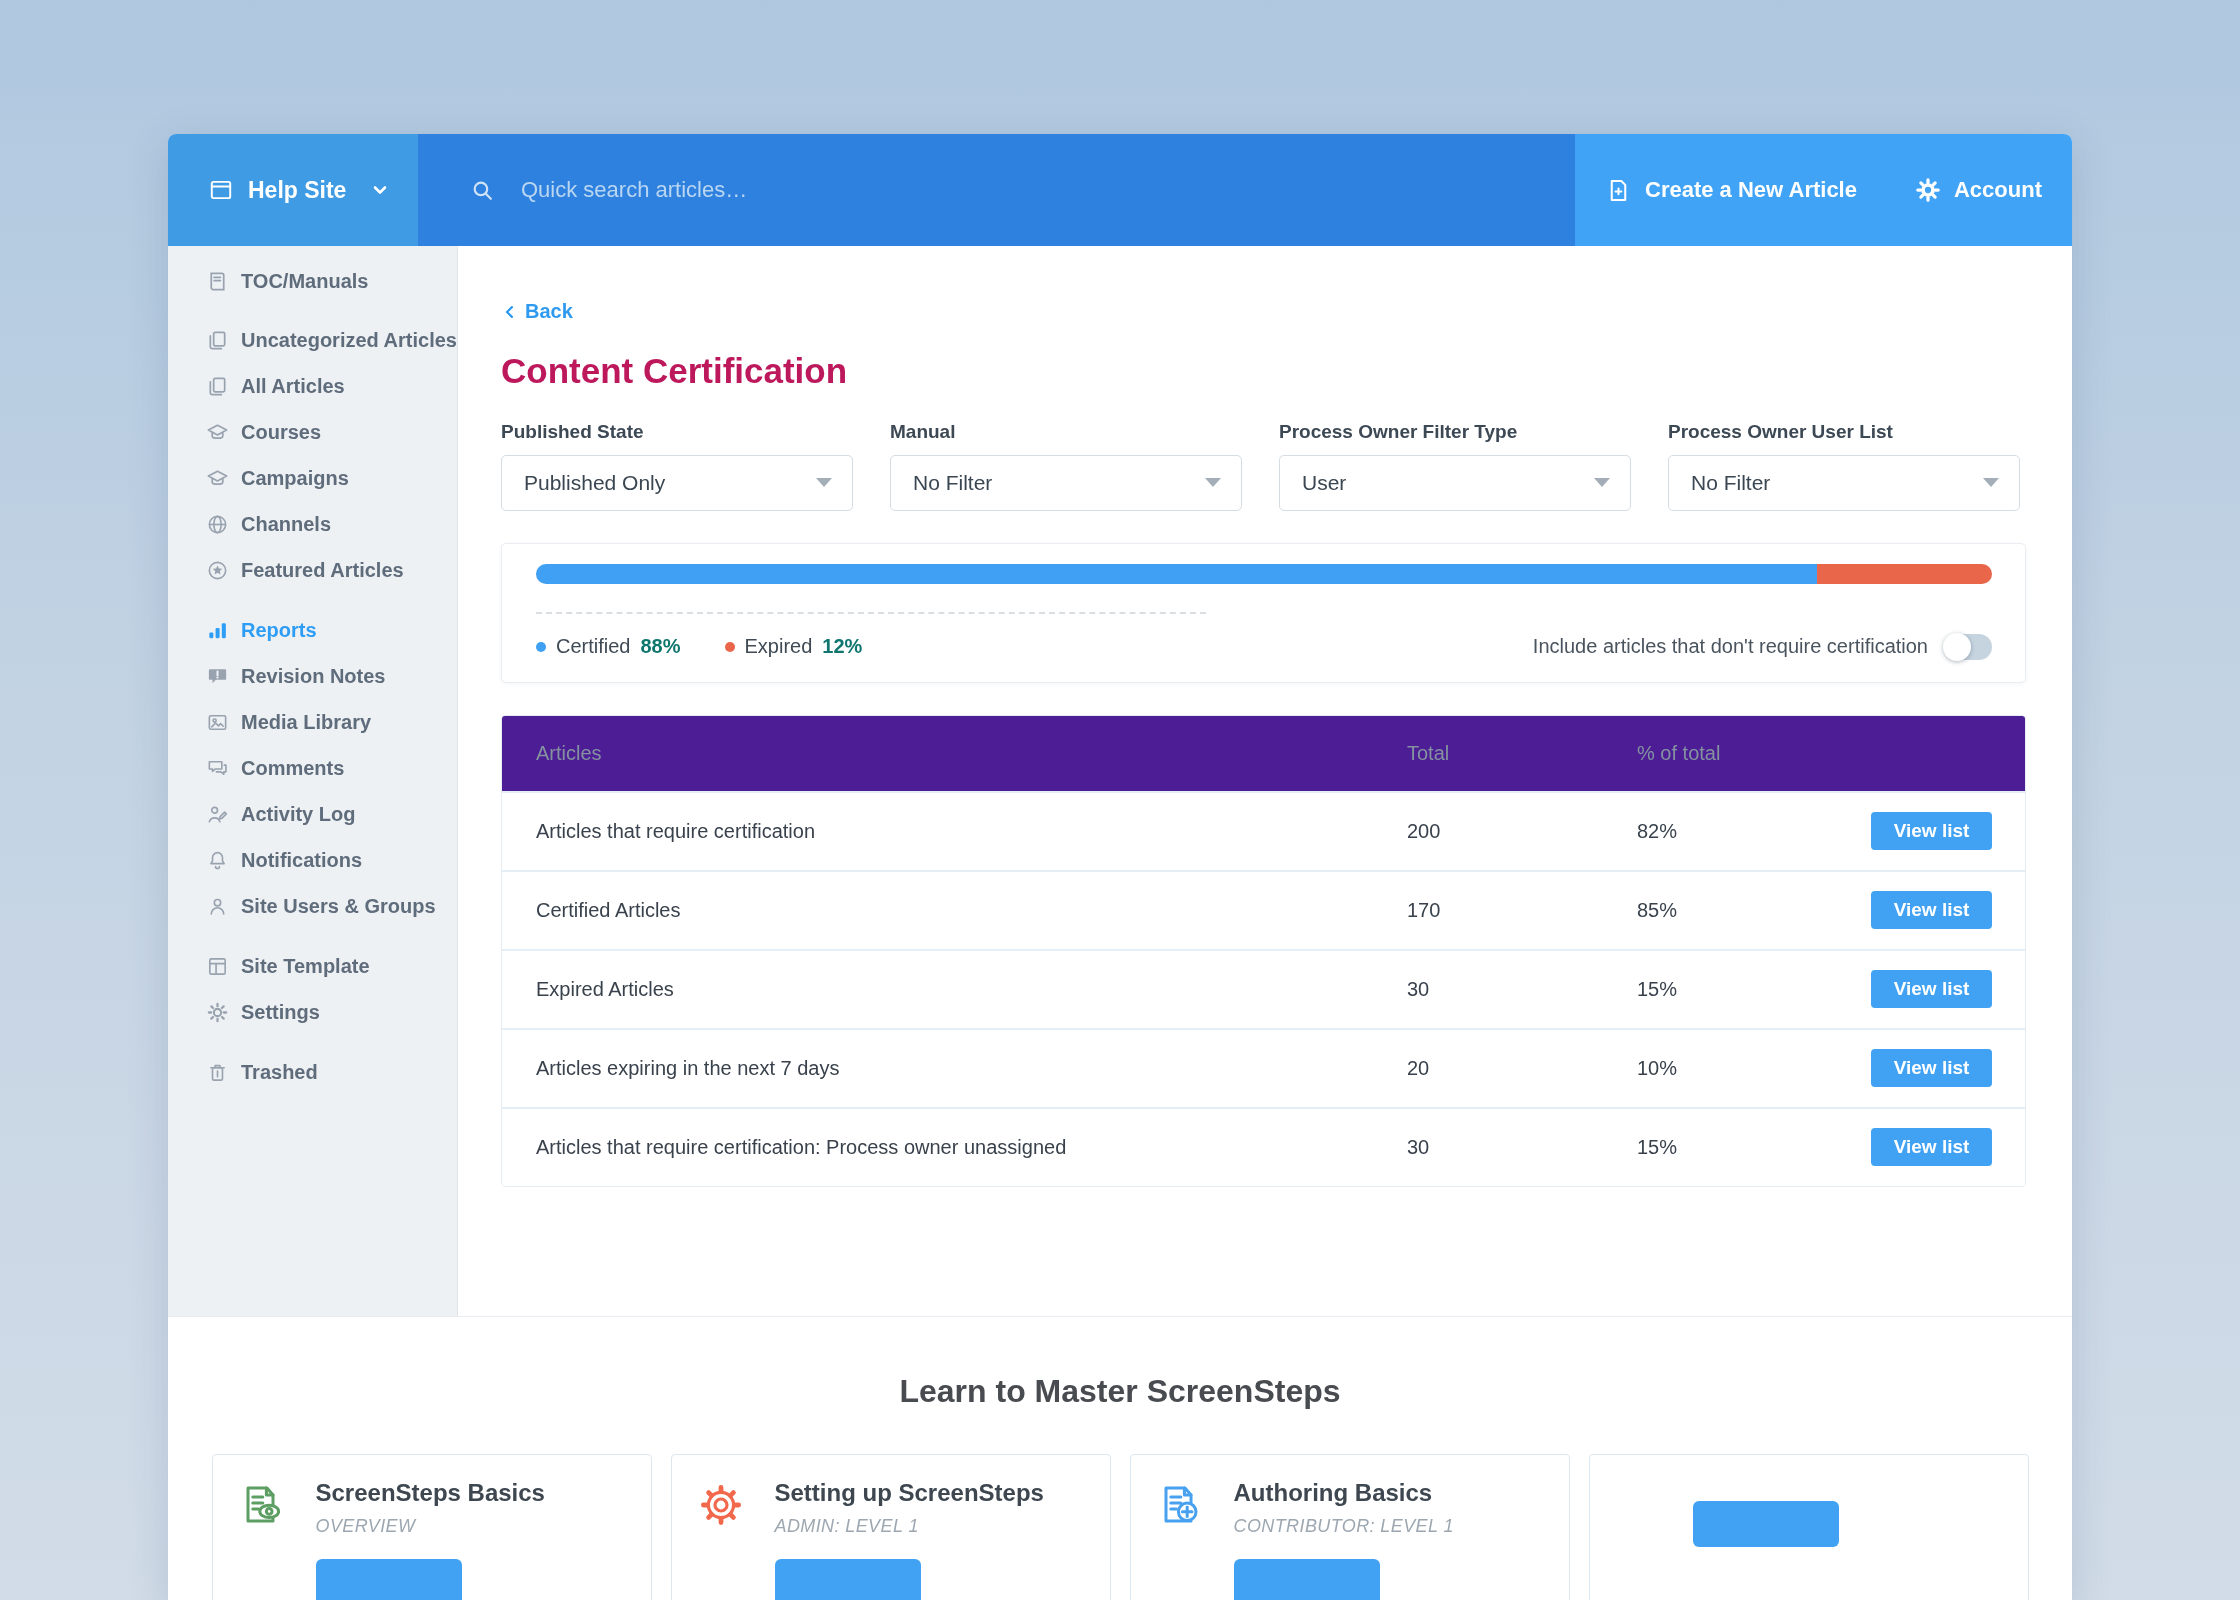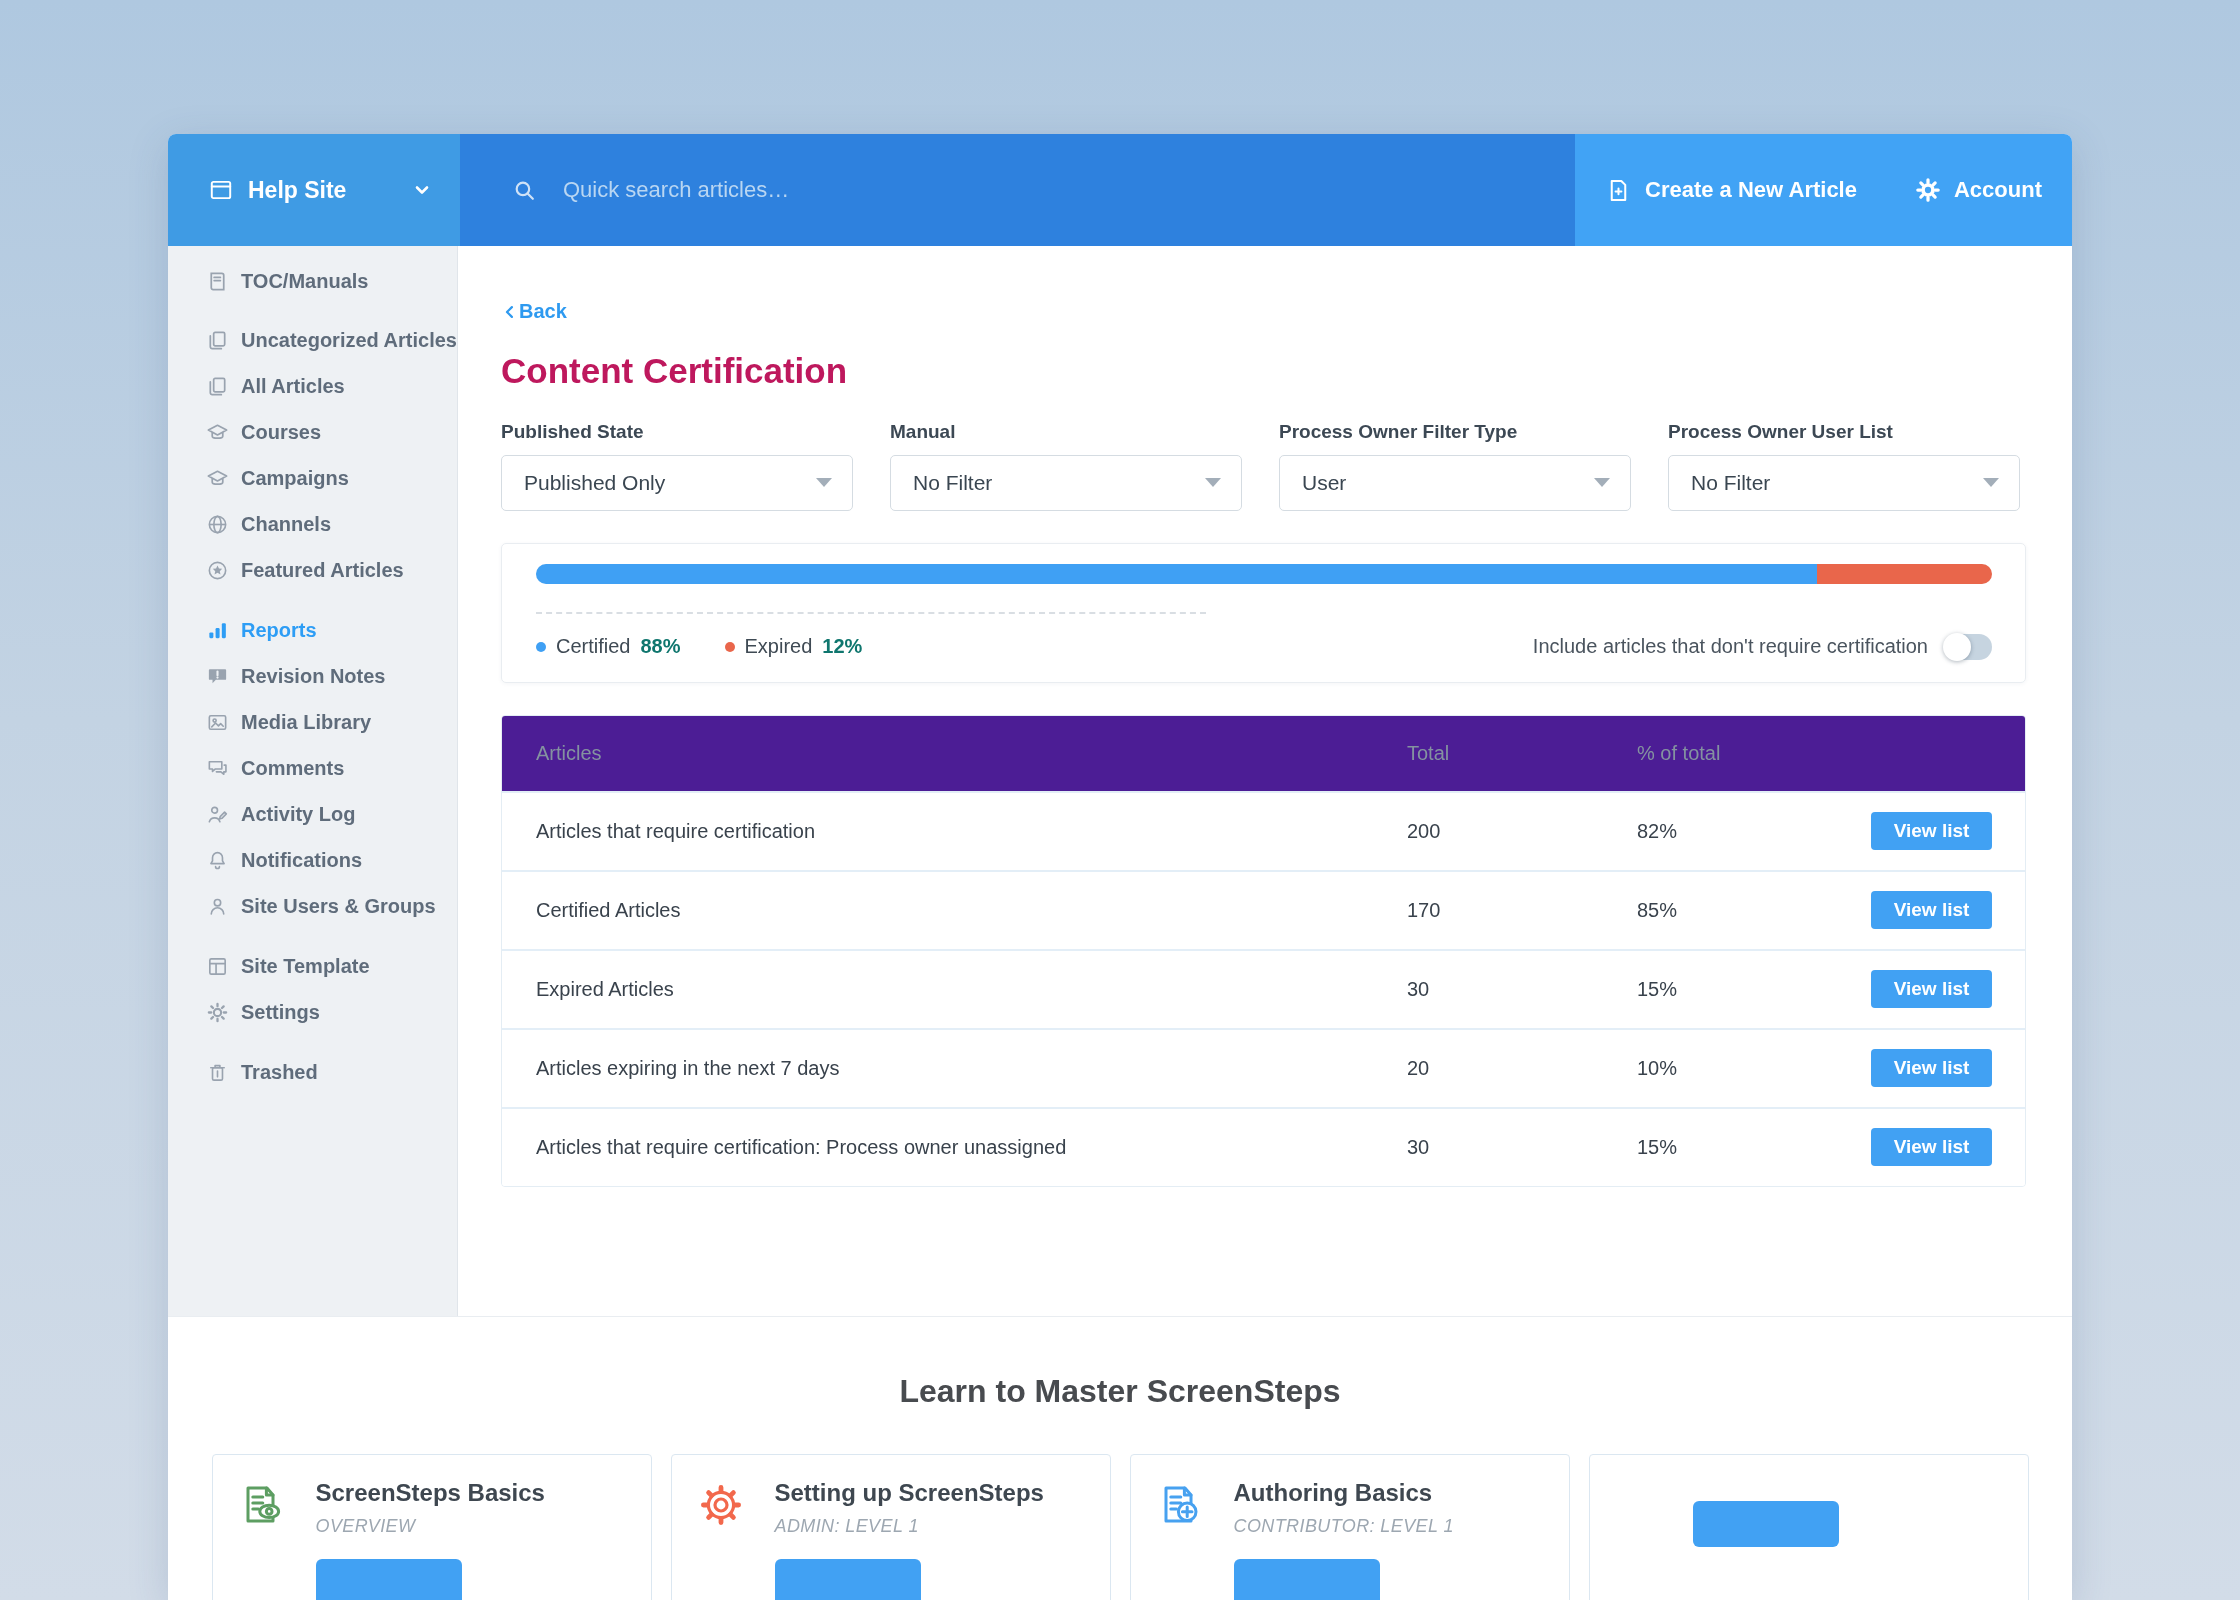--- a/index.html
+++ b/index.html
@@ -12,21 +12,21 @@
   .page-bg { width:100%; height:100%;
     background:linear-gradient(180deg,#afc8e0 0%,#c3d3e3 45%,#d2dce8 100%); }
   .app {
     position:absolute; left:168px; top:134px; width:1904px; height:1466px;
     border-radius:8px 8px 0 0; overflow:hidden; background:#fff;
     box-shadow:0 10px 40px rgba(50,80,120,.18);
     display:flex; flex-direction:column;
   }
   
   .topbar { height:112px; flex:0 0 112px; display:flex; color:#fff; }
-  .site-select { width:292px; background:#3f9be4; display:flex; align-items:center;
+  .site-select { width:250px; background:#3f9be4; display:flex; align-items:center;
     padding:0 26px 0 40px; cursor:pointer; }
   .site-select .label { font-size:23px; font-weight:700; margin-left:14px; }
   .site-select .chev { margin-left:auto; }
   .searchbar { flex:1; background:#2e81de; display:flex; align-items:center; padding-left:52px; }
   .searchbar input { background:transparent; border:none; outline:none; color:#fff;
     font-size:22px; margin-left:26px; width:70%; font-family:inherit; }
   .searchbar input::placeholder { color:#b9d6f2; opacity:1; }
   .topbar-right { width:497px; background:#41a3f5; display:flex; align-items:center;
     justify-content:center; gap:58px; }
   .top-btn { display:flex; align-items:center; gap:13px; font-size:22px; font-weight:700; cursor:pointer; }
@@ -35,21 +35,21 @@
   .sidebar { width:292px; background:#eef1f4; border-right:1px solid #e0e5ea;
     padding-top:12px; }
   .side-item { height:46px; display:flex; align-items:center; padding-left:38px;
     color:#5f6c7b; font-size:20px; font-weight:600; cursor:pointer; }
   .side-item .sicon { width:23px; height:23px; margin-right:12px; color:#99a3af; flex:0 0 23px; }
   .side-item.active { color:#2d9df5; }
   .side-item.active .sicon { color:#2d9df5; }
   .side-gap-sm { height:13px; } .side-gap { height:14px; }
   
   .content { flex:1; background:#fff; padding:54px 46px 0 43px; }
-  .back-link { display:inline-flex; align-items:center; color:#2e9af0;
+  .back-link { display:inline-flex; align-items:center; gap:6px; color:#2e9af0;
     font-size:20px; font-weight:700; cursor:pointer; }
   .page-title { margin-top:26px; font-size:35px; font-weight:700; color:#be185d; }
   .filters { margin-top:30px; display:grid; grid-template-columns:repeat(4,352px);
     column-gap:37px; }
   .filter-label { font-size:19px; font-weight:700; color:#3c4854; }
   .select { margin-top:12px; height:56px; border:1px solid #d5dce2; border-radius:5px;
     background:#fff; display:flex; align-items:center; padding:0 20px 0 22px;
     font-size:21px; color:#3a4651; cursor:pointer; }
   .select .caret { margin-left:auto; width:0; height:0; border-left:8px solid transparent;
     border-right:8px solid transparent; border-top:9px solid #a3aeb9; }

